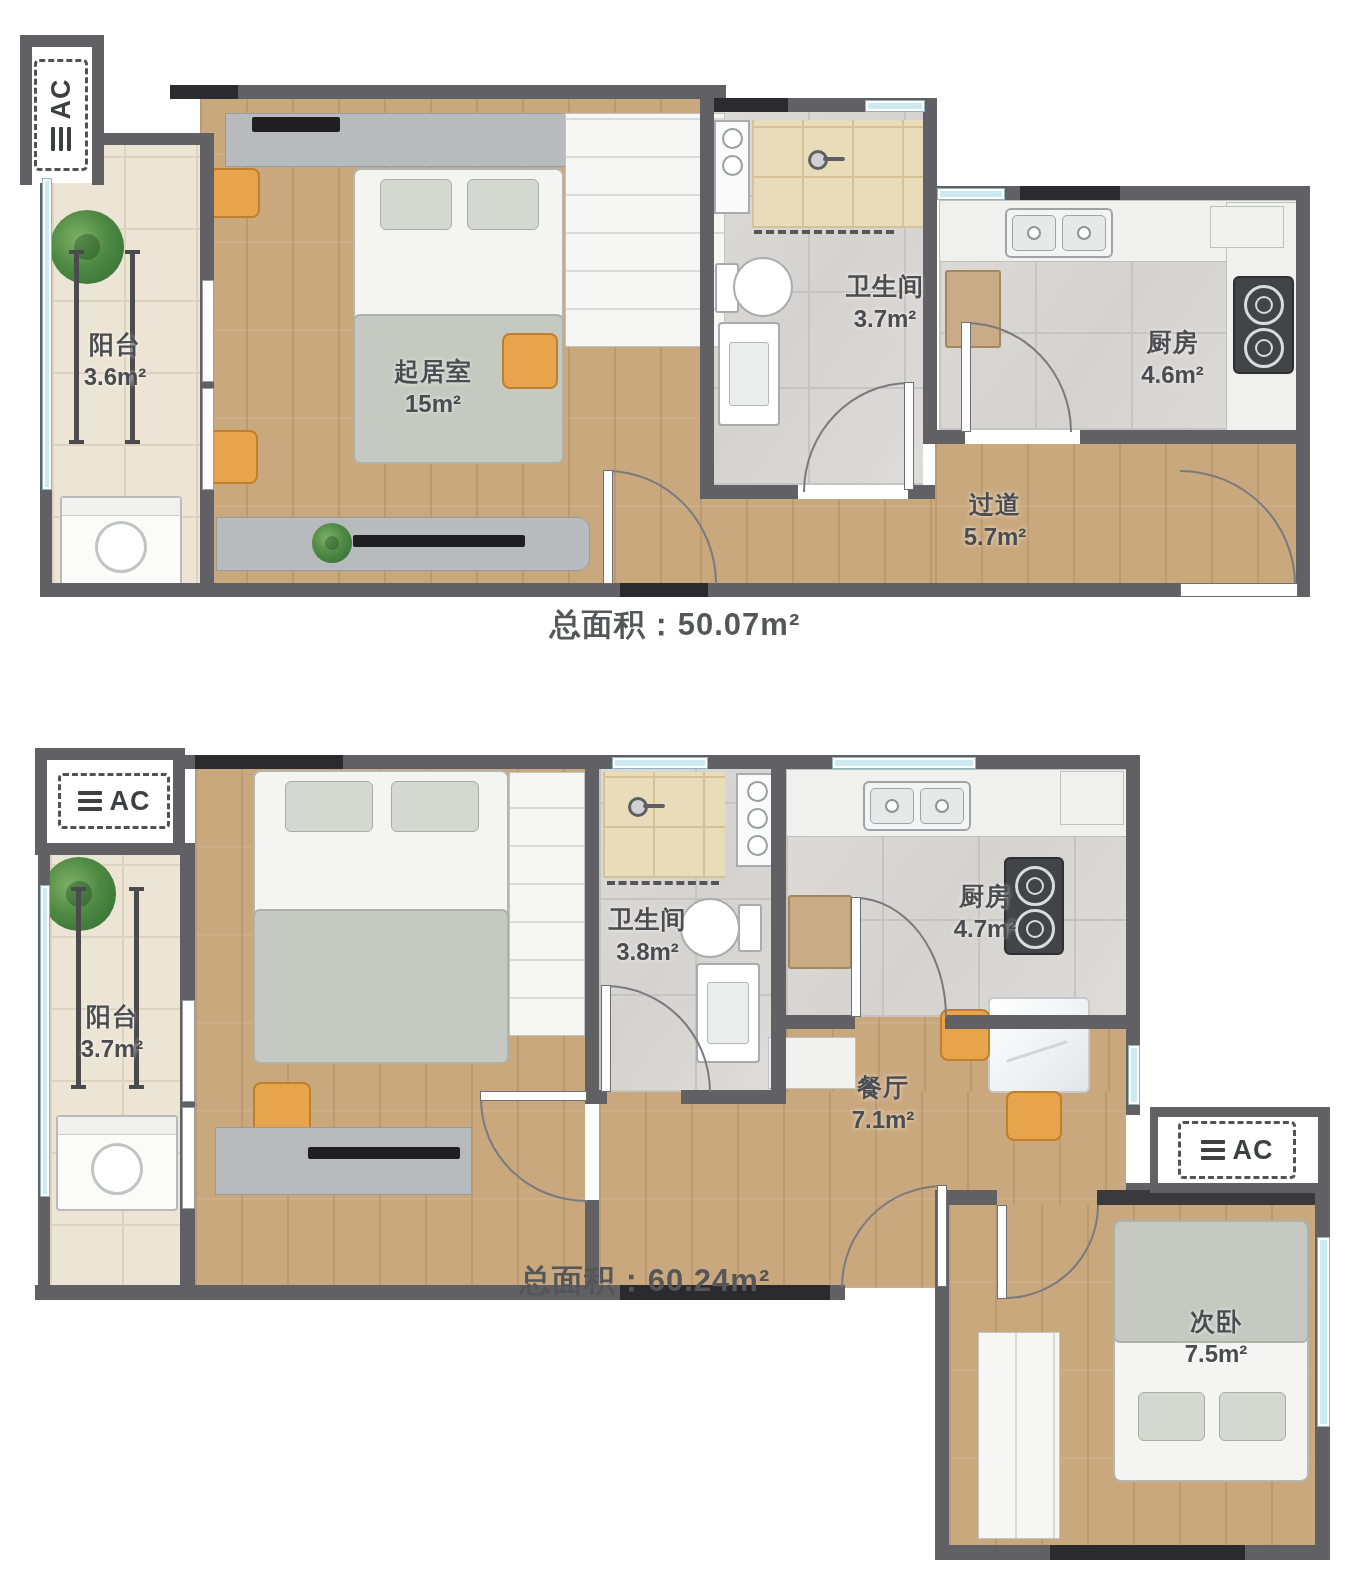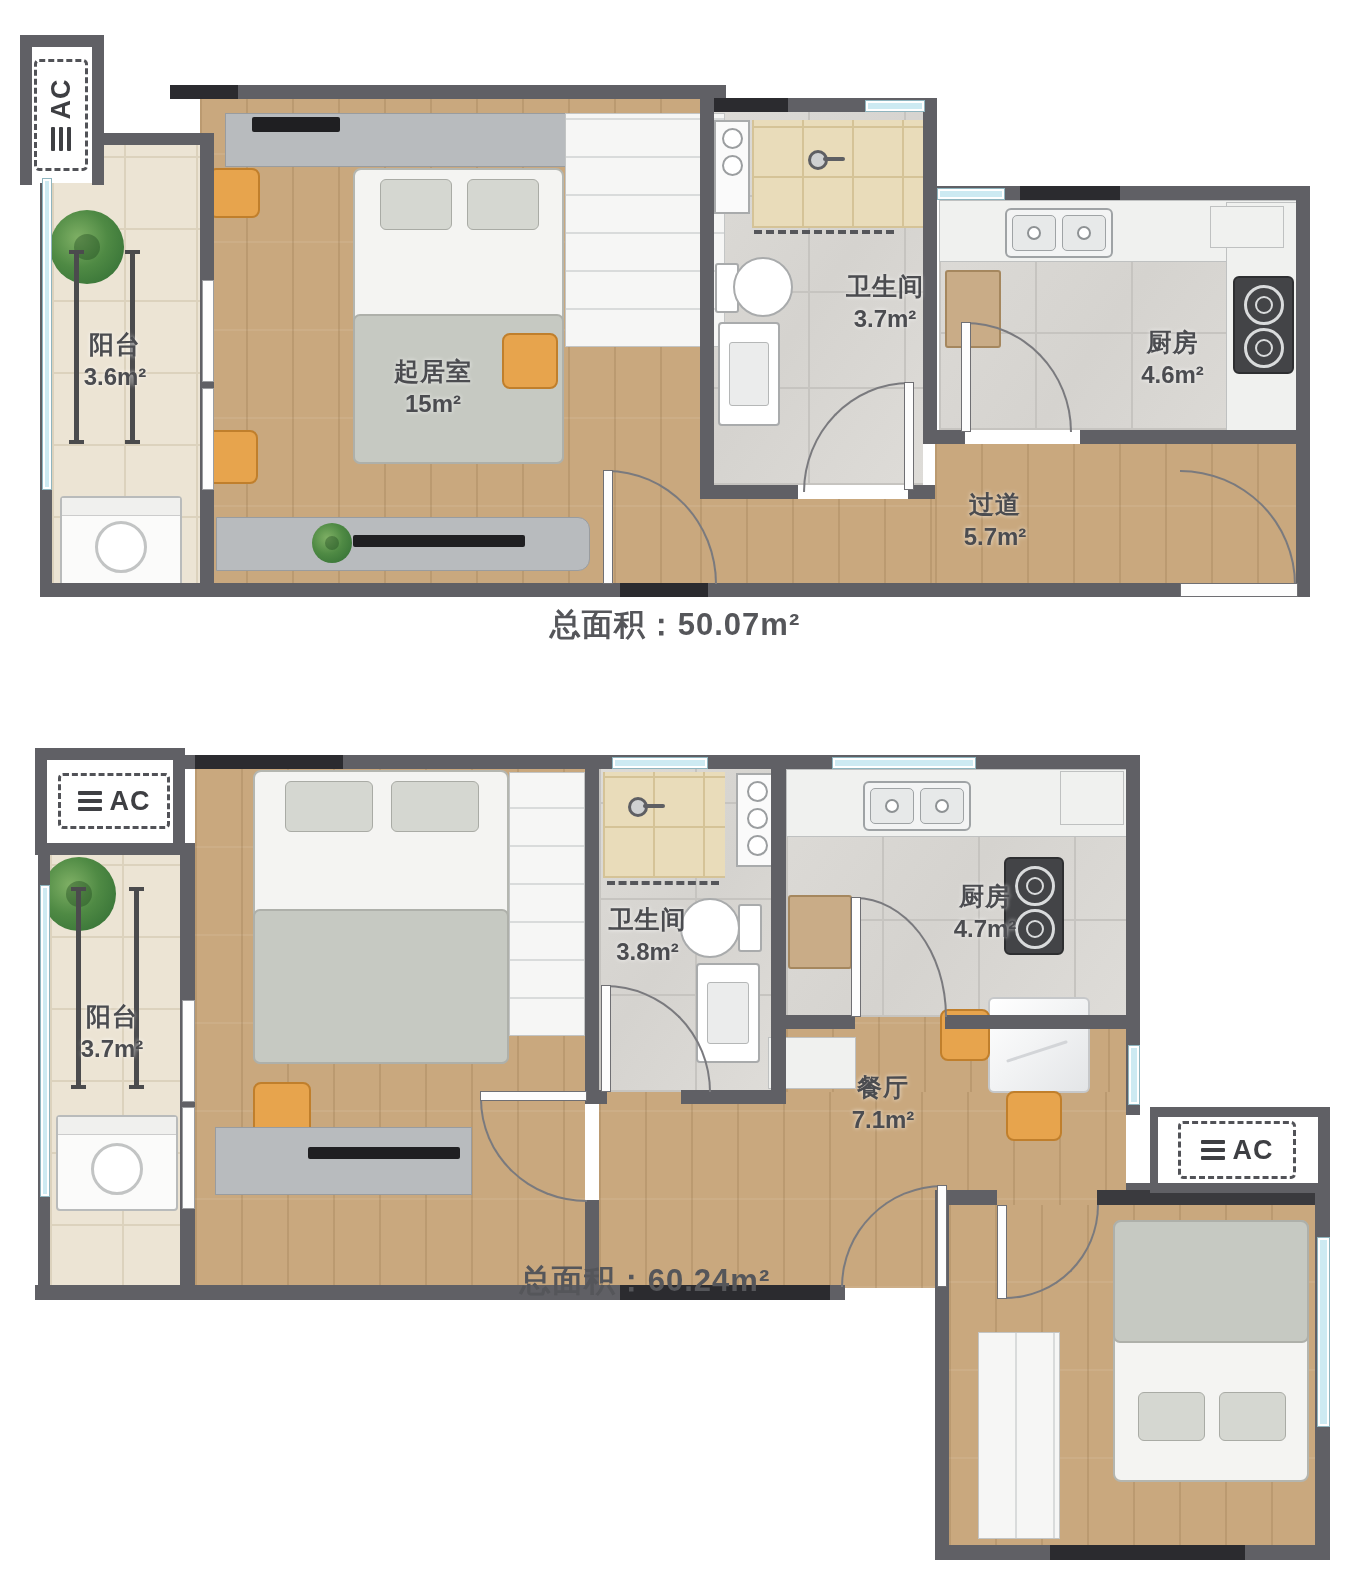--- a/index.html
+++ b/index.html
@@ -374,19 +374,23 @@
       <span class="rarea">3.8m²</span>
     </div>
     <div class="abs room-label" style="left:895px;top:135px;width:140px;">
       <span class="rname">厨房</span>
       <span class="rarea">4.7m²</span>
     </div>
     <div class="abs room-label" style="left:793px;top:326px;width:140px;">
       <span class="rname">餐厅</span>
       <span class="rarea">7.1m²</span>
     </div>
+    <div class="abs room-label" style="left:1126px;top:560px;width:140px;">
+      <span class="rname">次卧</span>
+      <span class="rarea">7.5m²</span>
+    </div>
   </div>
 
   <div class="caption" style="top:1260px;padding-right:60px;box-sizing:border-box;">
     <span>总面积：</span><span>60.24m²</span>
   </div>
 
 </div>
 
 </body></html>

